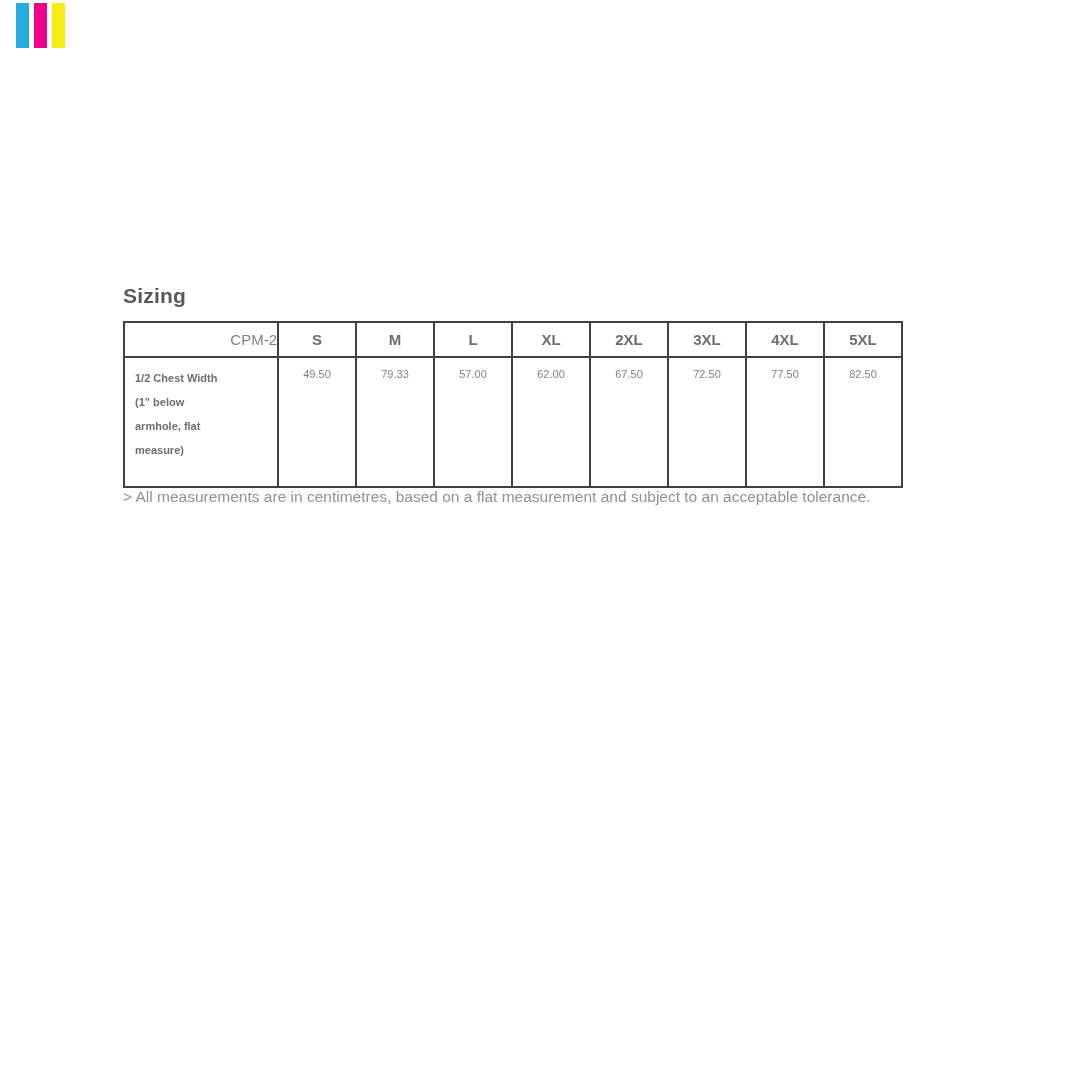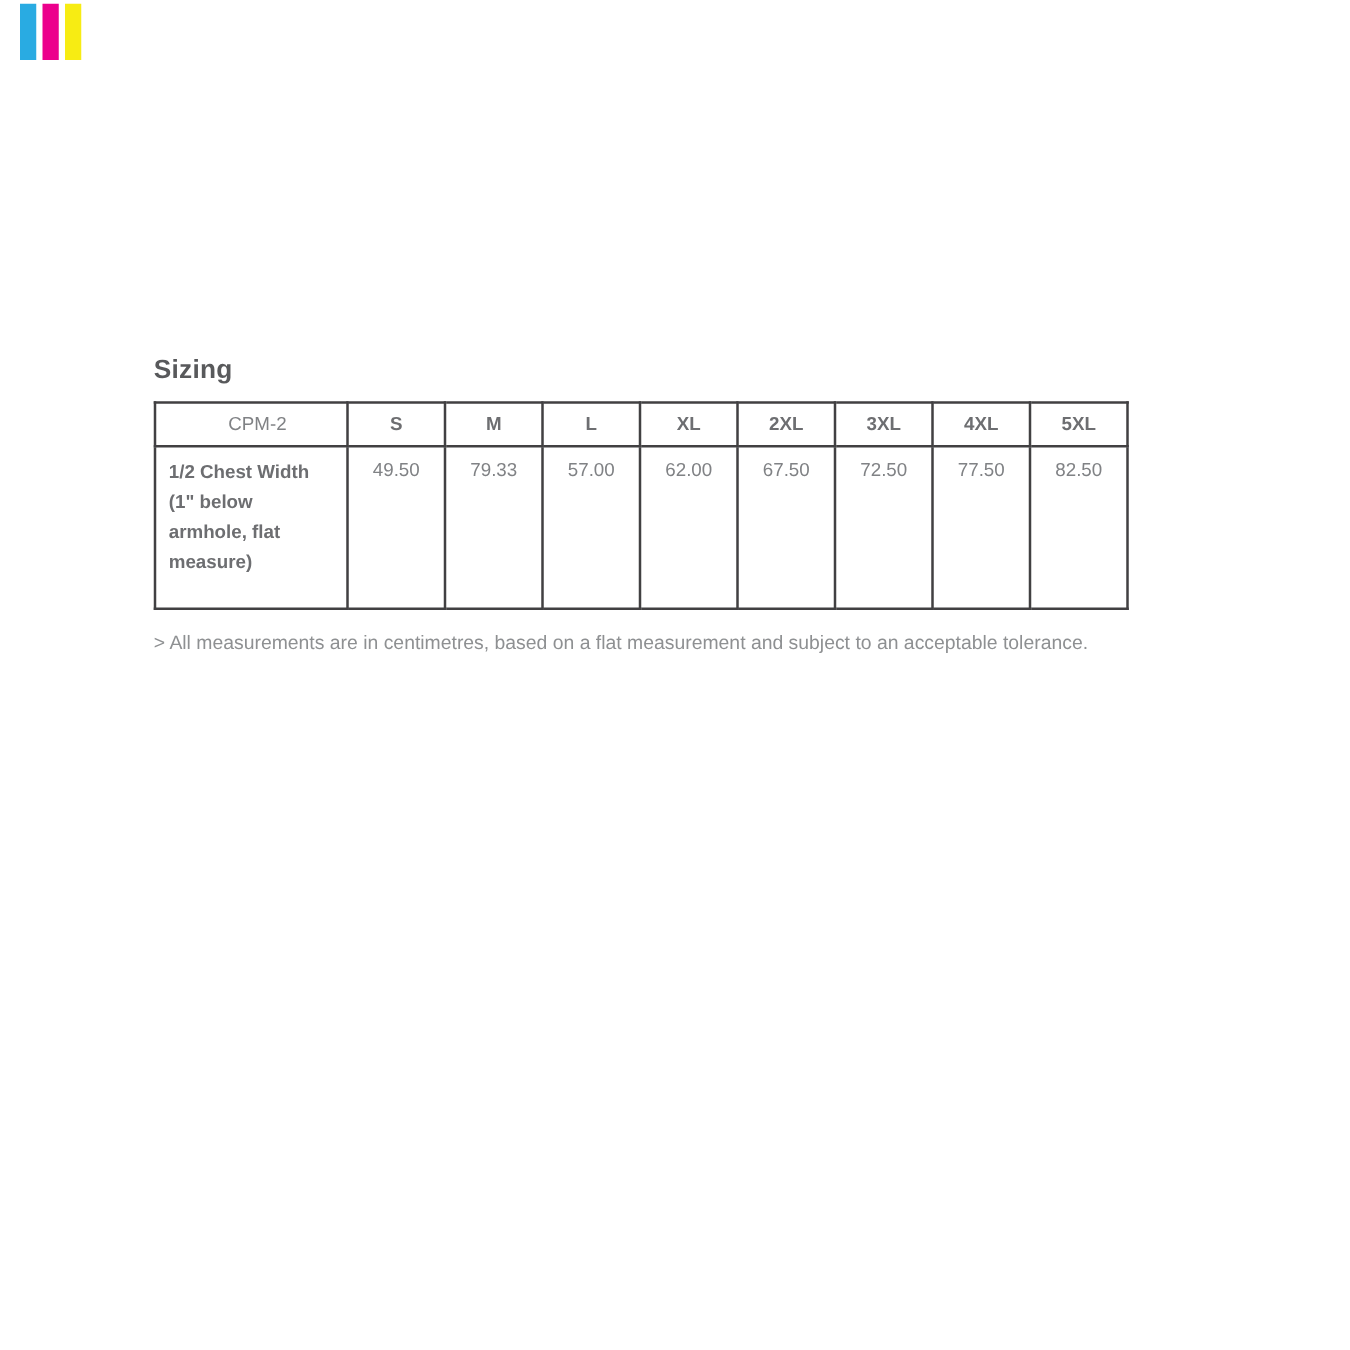--- a/index.html
+++ b/index.html
@@ -51,45 +51,44 @@
   .sizing-table thead th {
     font-size: 15px;
     font-weight: bold;
     color: #6D6E71;
     text-align: center;
     vertical-align: middle;
   }
   .sizing-table thead th.code-cell {
     font-weight: normal;
     color: #808285;
-    text-align: center;
+    text-align: right;
     padding-left: 10px;
     margin-top: 24px;
   }
 
   .sizing-table tbody tr.row-tall  { height: 130px; }
   .sizing-table tbody tr.row-short { height: 110px; }
   .sizing-table tbody td {
     vertical-align: top;
     text-align: center;
     padding-top: 10px;
-    font-size: 15px;
+    font-size: 11px;
     color: #808285;
   }
   .sizing-table tbody td.label-cell {
     text-align: left;
     padding: 8px 12px 0 10px;
     font-weight: bold;
     color: #6D6E71;
     line-height: 24px;
     white-space: pre-line;
   }
 
   .footnote {
-    margin-top: 18px;
     font-size: 15.5px;
     color: #8E9092;
     white-space: nowrap;
   }
 </style>
 </head>
 <body>
 
 <div class="brand-logo">
   <div class="brand-bar cyan"></div>

